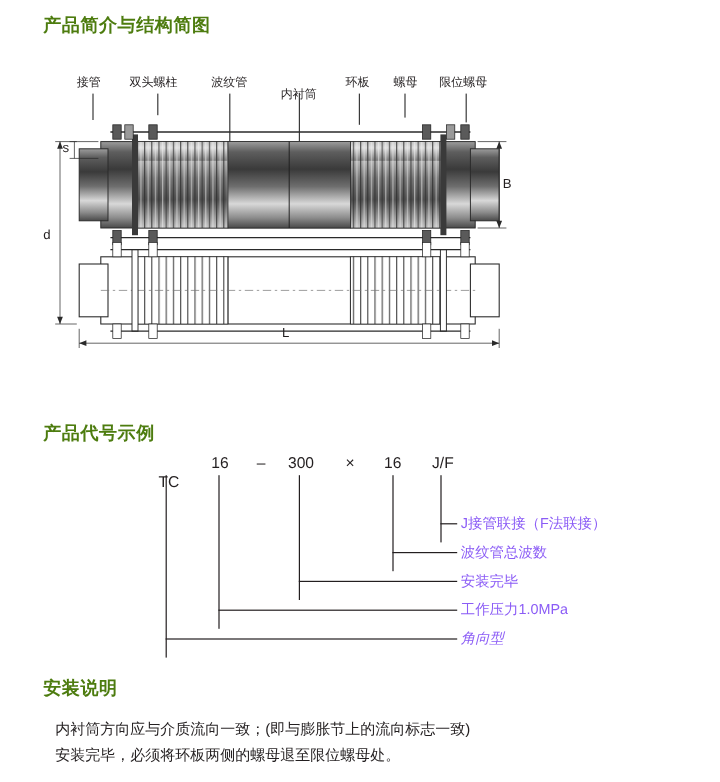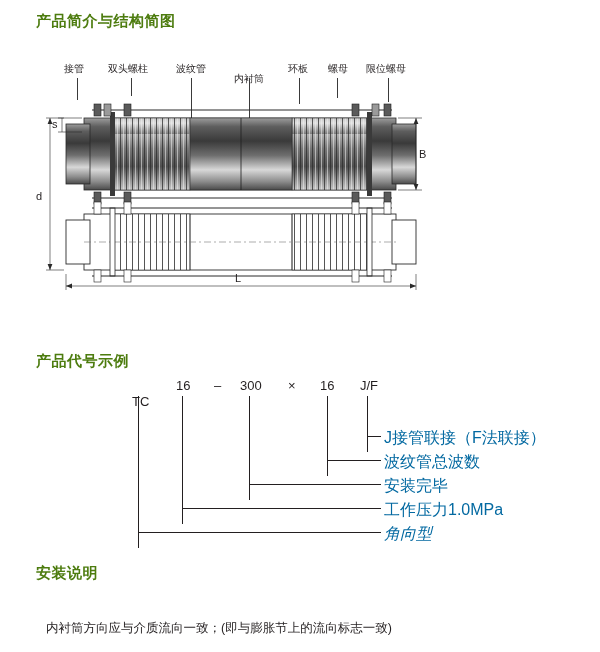--- a/index.html
+++ b/index.html
@@ -64,22 +64,22 @@
     font-size: 13px;
   }
   .code-token {
     position: absolute;
     white-space: nowrap;
     color: #231f20;
   }
   .code-desc {
     position: absolute;
     white-space: nowrap;
-    font-size: 16px;
-    color: #0369a1;
+    font-size: 12px;
+    color: #8b5cf6;
   }
   .vline {
     position: absolute;
     width: 1px;
     background: #231f20;
   }
   .hline {
     position: absolute;
     height: 1px;
     background: #231f20;
@@ -88,21 +88,21 @@
   
   .notes {
     position: absolute;
     left: 46px;
     top: 598px;
     width: 520px;
     font-size: 12.5px;
     line-height: 21px;
     color: #231f20;
   }
-  .notes div { white-space: nowrap; margin-top: 20px; }
+  .notes div { white-space: nowrap; }
 </style>
 </head>
 <body>
 
 <div class="section-title title-1">产品简介与结构简图</div>
 <div class="section-title title-2">产品代号示例</div>
 <div class="section-title title-3">安装说明</div>
 
 <div class="figure">
 
@@ -261,13 +261,14 @@
 
   <div class="code-desc" style="left:348px; top:50px;">J接管联接（F法联接）</div>
   <div class="code-desc" style="left:348px; top:74px;text-align:center;">波纹管总波数</div>
   <div class="code-desc" style="left:348px; top:98px;">安装完毕</div>
   <div class="code-desc" style="left:348px; top:122px;">工作压力1.0MPa</div>
   <div class="code-desc" style="left:348px; top:146px;font-style:italic;">角向型</div>
 </div>
 
 <div class="notes">
   <div>内衬筒方向应与介质流向一致；(即与膨胀节上的流向标志一致)</div>
+  <div>安装完毕，必须将环板两侧的螺母退至限位螺母处。</div>
 </div>
 
 </body></html>

